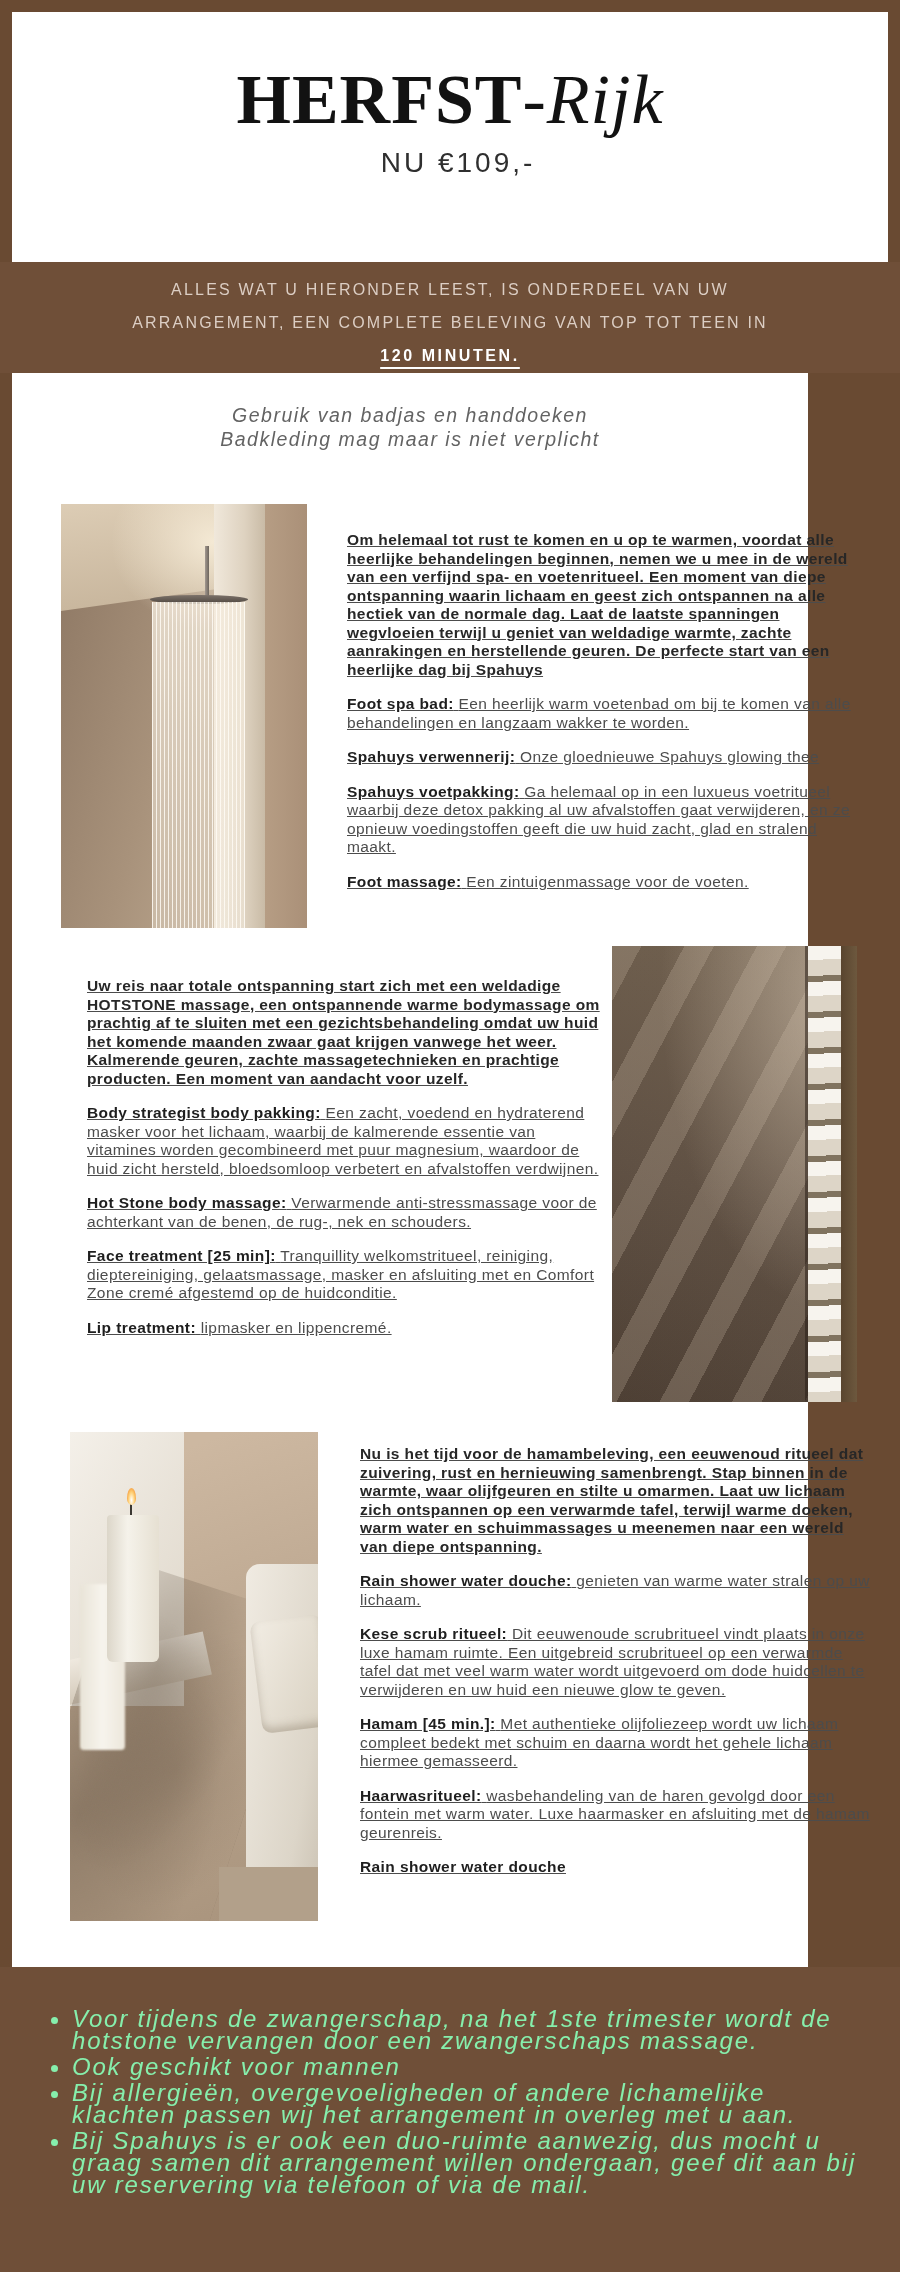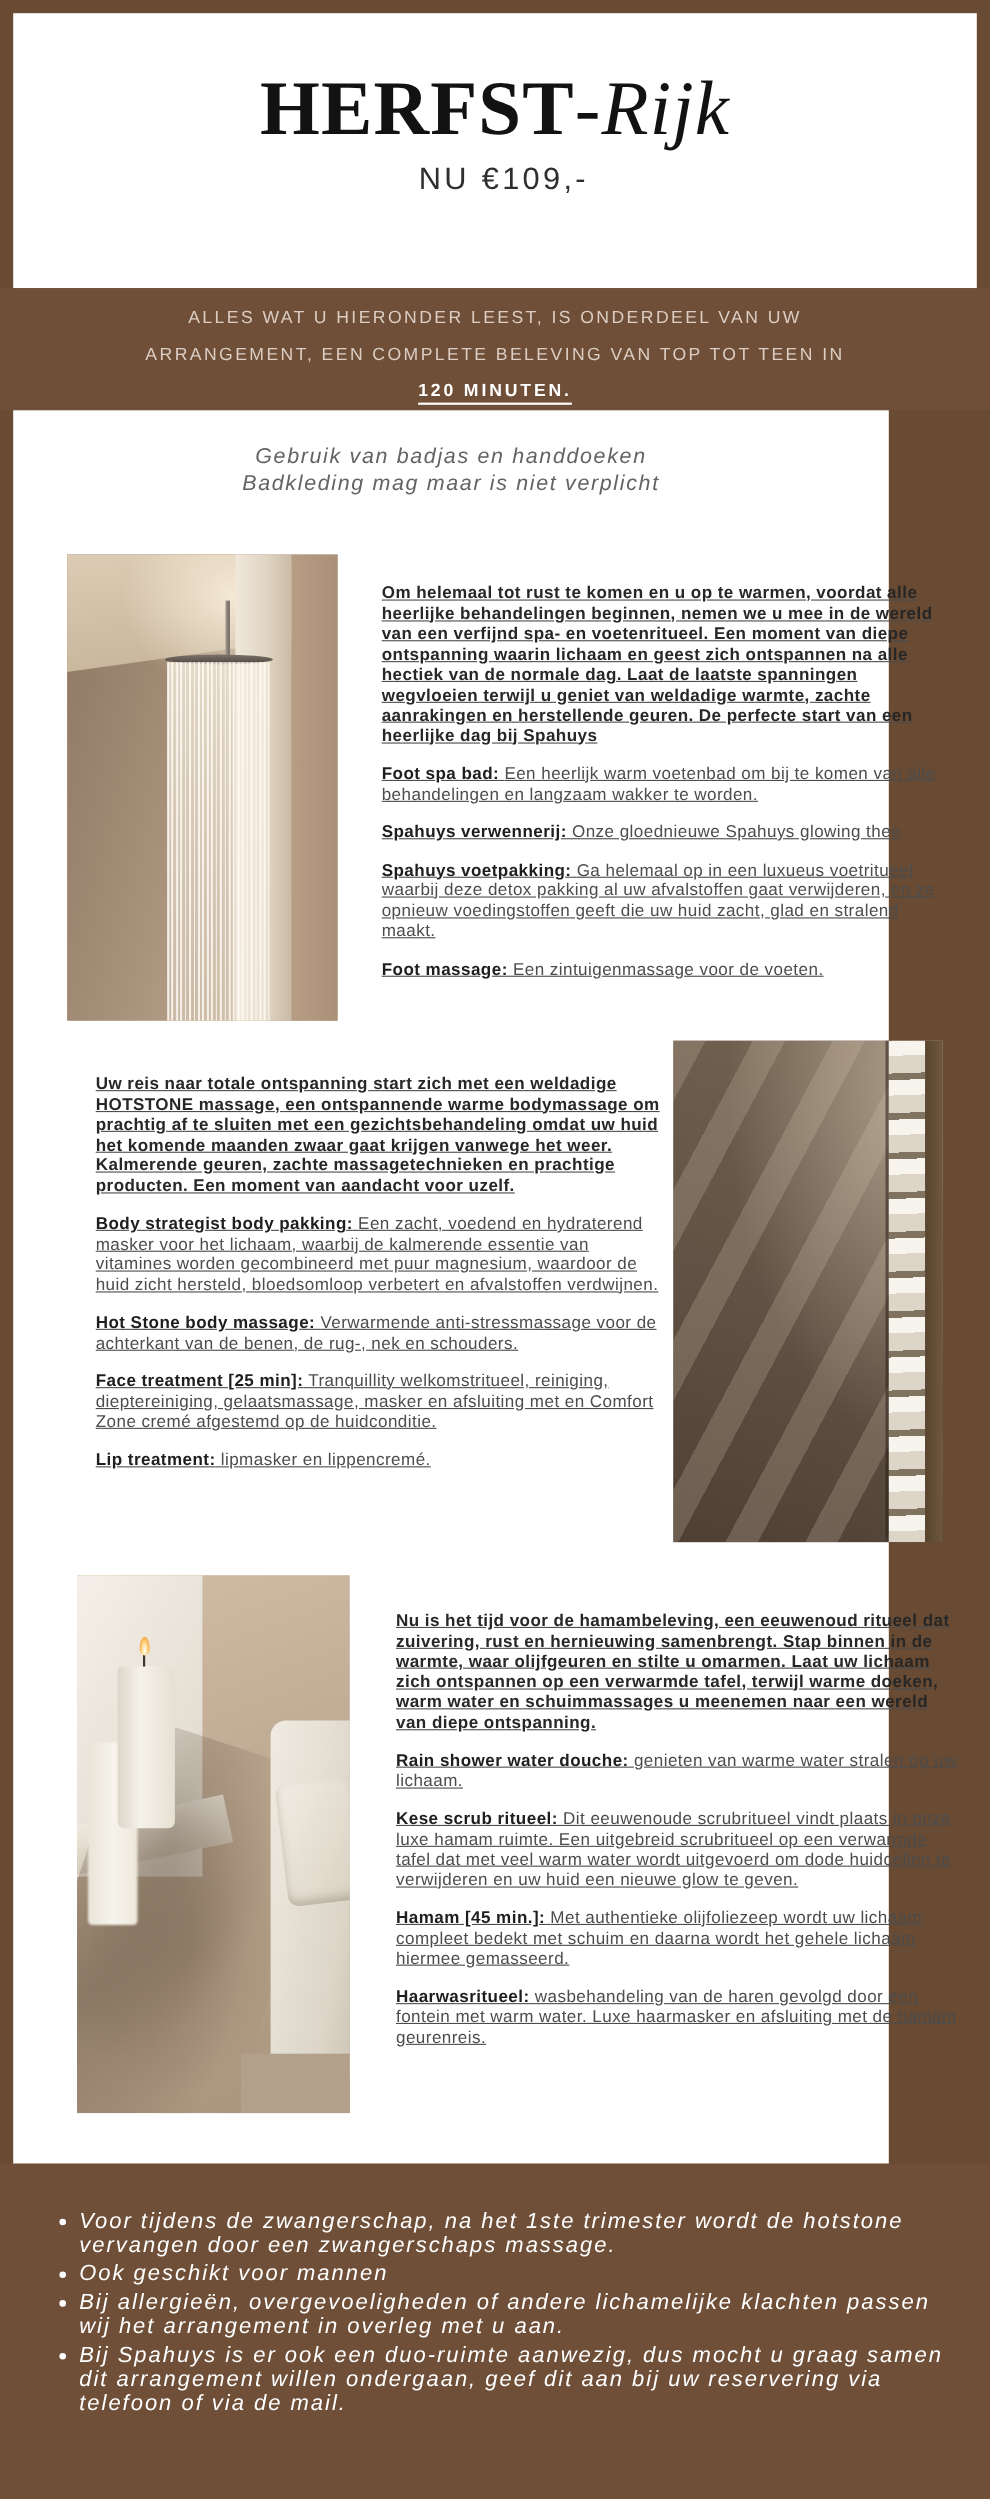--- a/index.html
+++ b/index.html
@@ -25,21 +25,21 @@
   
   .main-card{left:12px;top:373px;width:796px;height:1594px;}
   .notice{position:absolute;left:0;top:31px;width:100%;text-align:center;font-style:italic;color:#636363;font-size:19.5px;line-height:23.5px;letter-spacing:1.5px;}
 
   .textcol{position:absolute;font-size:15.5px;line-height:18.5px;letter-spacing:0.4px;color:#4c4c4c;text-decoration:underline;}
   .textcol p{margin:0 0 16px 0;}
   .textcol .intro{font-weight:700;color:#272727;}
   .textcol .item strong{color:#1e1e1e;}
   .text1{left:335px;top:158px;width:517px;}
   .text2{left:75px;top:604px;width:514px;}
-  .text3{left:348px;top:1072px;width:516px;margin-top:20px;}
+  .text3{left:348px;top:1072px;width:516px;}
 
   
   .photo{position:absolute;margin:0;overflow:hidden;}
   .photo *{position:absolute;}
 
   .photo1{left:49px;top:131px;width:246px;height:424px;background:linear-gradient(105deg,#8d7763 0%,#a8927b 45%,#bfab93 80%);}
   .p1-ceiling{left:-12%;top:-14%;width:95%;height:36%;background:linear-gradient(#e5d6bf,#c9b79e);transform:rotate(-8deg);}
   .p1-glow{left:20%;top:0;width:70%;height:30%;background:radial-gradient(ellipse at 60% 30%,rgba(250,240,220,0.85),rgba(250,240,220,0) 70%);}
   .p1-column{left:62%;top:0;width:21%;height:100%;background:linear-gradient(90deg,#f0e8db,#ded2c0 60%,#c9bba6);}
   .p1-rightwall{left:83%;top:0;width:17%;height:100%;background:linear-gradient(90deg,#b69d84,#aa9078);}
@@ -70,22 +70,22 @@
   .p3-candle1{left:15%;top:17%;width:21%;height:30%;background:linear-gradient(90deg,#dcd6c9,#f5f2ea 40%,#e6e0d2);border-radius:4px 4px 6px 6px;}
   .p3-wick{left:24.2%;top:14.8%;width:2px;height:11px;background:#3a3732;}
   .p3-flame{left:23%;top:11.5%;width:9px;height:17px;border-radius:50% 50% 50% 50%/62% 62% 38% 38%;
       background:radial-gradient(ellipse at 50% 72%,#ffffff 0%,#ffd27a 45%,#f59b3c 78%,rgba(245,155,60,0) 100%);}
   .p3-cushion{left:71%;top:27%;width:33%;height:66%;background:linear-gradient(100deg,#f0ebe2,#dcd5c8 70%,#c9c0b1);border-radius:14px 10px 8px 8px;}
   .p3-pillow{left:75%;top:38%;width:29%;height:23%;background:linear-gradient(120deg,#f2ede4,#d7cfbf);border-radius:10px;box-shadow:inset 0 -5px 9px rgba(120,105,85,0.35);transform:rotate(-7deg);}
   .p3-floor{left:60%;top:89%;width:40%;height:11%;background:#b2a08a;}
 
   
   .footer{position:absolute;left:0;top:1967px;width:900px;height:305px;background:#6F4F38;}
-  .footer ul{margin:0;padding:41px 40px 0 72px;list-style:disc outside;color:#ffffff;
-      font-style:italic;font-size:20px;line-height:22px;letter-spacing:1.8px;}
+  .footer ul{margin:0;padding:41px 40px 0 72px;list-style:disc outside;color:#86efac;
+      font-style:italic;font-size:24px;line-height:22px;letter-spacing:1.8px;}
   .footer li{margin-bottom:4px;}
 </style>
 </head>
 <body>
 
 <div class="page">
 
   <section class="card header-card">
     <h1 class="title"><span class="t-main">HERFST</span><span class="t-dash">-</span><span class="t-accent">Rijk</span></h1>
     <div class="price-new">NU €109,-</div>
@@ -149,20 +149,21 @@
       <div class="p3-pillow"></div>
       <div class="p3-floor"></div>
     </figure>
 
     <div class="textcol text3">
       <p class="intro">Nu is het tijd voor de hamambeleving, een eeuwenoud ritueel dat zuivering, rust en hernieuwing samenbrengt. Stap binnen in de warmte, waar olijfgeuren en stilte u omarmen. Laat uw lichaam zich ontspannen op een verwarmde tafel, terwijl warme doeken, warm water en schuimmassages u meenemen naar een wereld van diepe ontspanning.</p>
       <p class="item"><strong>Rain shower water douche:</strong> <span>genieten van warme water stralen op uw lichaam.</span></p>
       <p class="item"><strong>Kese scrub ritueel:</strong> <span>Dit eeuwenoude scrubritueel vindt plaats in onze luxe hamam ruimte. Een uitgebreid scrubritueel op een verwarmde tafel dat met veel warm water wordt uitgevoerd om dode huidcellen te verwijderen en uw huid een nieuwe glow te geven.</span></p>
       <p class="item"><strong>Hamam [45 min.]:</strong> <span>Met authentieke olijfoliezeep wordt uw lichaam compleet bedekt met schuim en daarna wordt het gehele lichaam hiermee gemasseerd.</span></p>
       <p class="item"><strong>Haarwasritueel:</strong> <span>wasbehandeling van de haren gevolgd door een fontein met warm water. Luxe haarmasker en afsluiting met de hamam geurenreis.</span></p>
+      <p class="item"><strong>Rain shower water douche</strong></p>
     </div>
 
   </section>
 
   <section class="footer">
     <ul>
       <li>Voor tijdens de zwangerschap, na het 1ste trimester wordt de hotstone vervangen door een zwangerschaps massage.</li>
       <li>Ook geschikt voor mannen</li>
       <li>Bij allergieën, overgevoeligheden of andere lichamelijke klachten passen wij het arrangement in overleg met u aan.</li>
       <li>Bij Spahuys is er ook een duo-ruimte aanwezig, dus mocht u graag samen dit arrangement willen ondergaan, geef dit aan bij uw reservering via telefoon of via de mail.</li>

